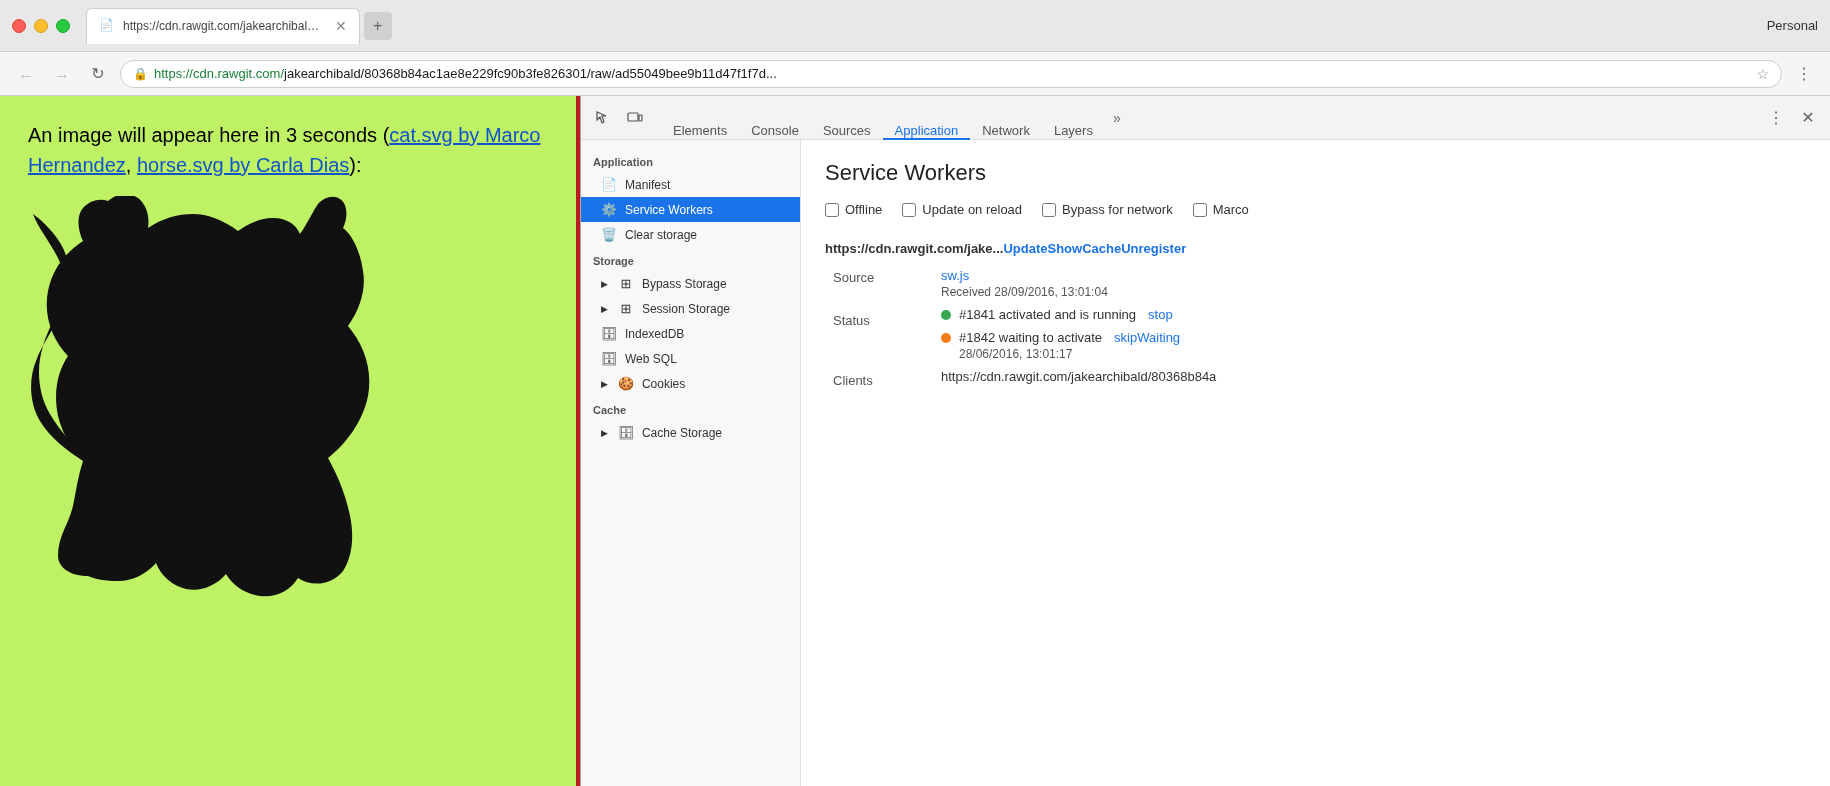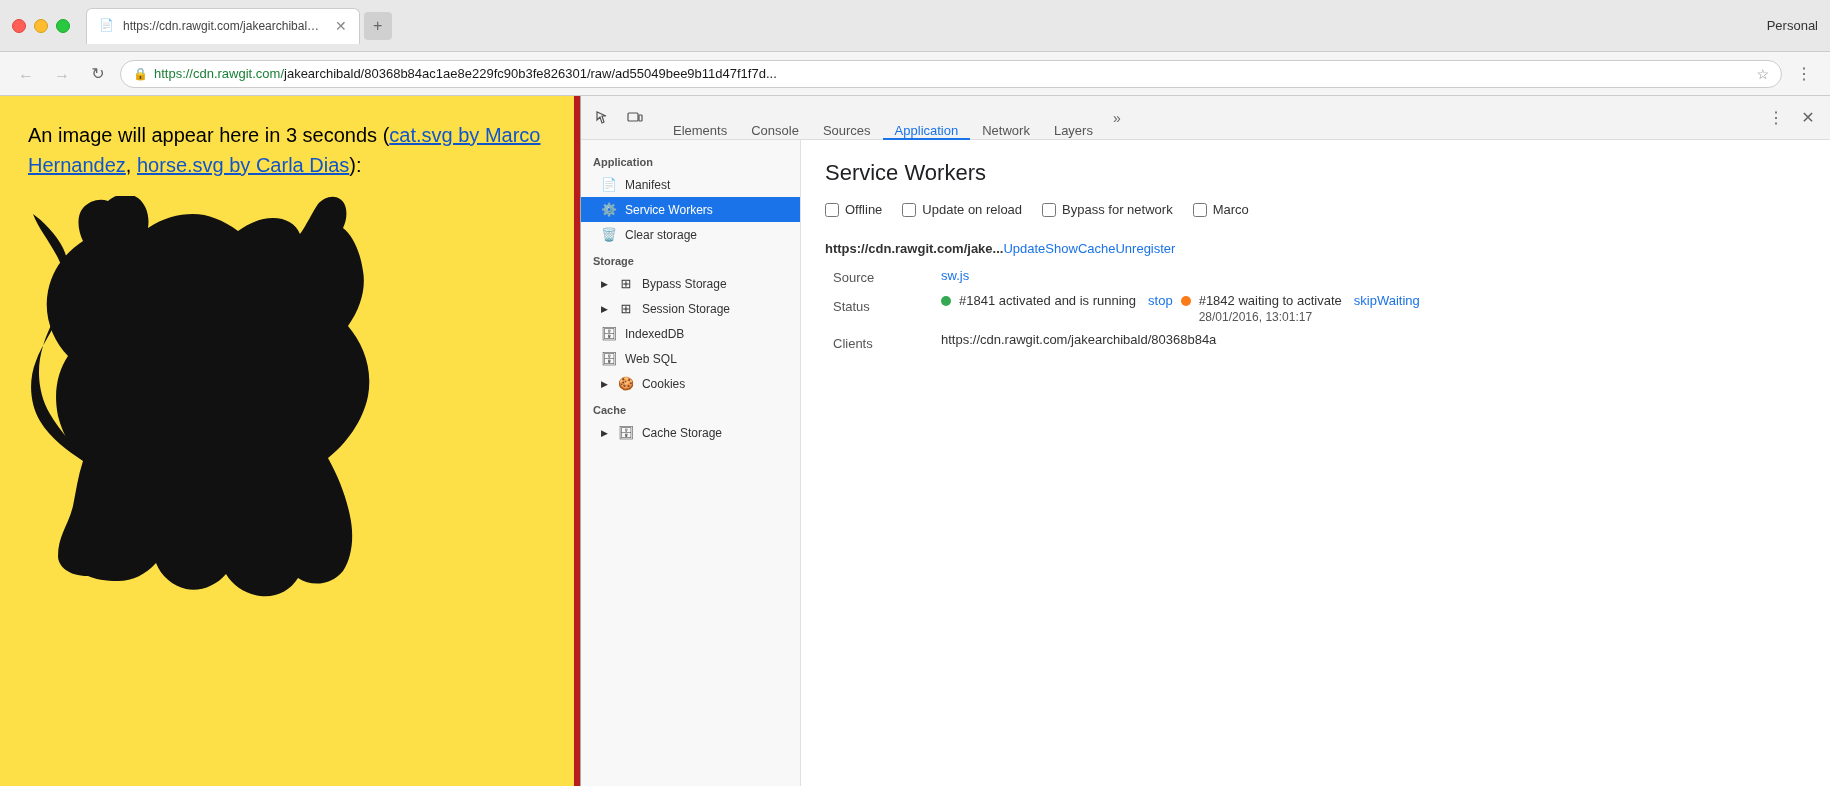--- a/index.html
+++ b/index.html
@@ -30,21 +30,21 @@
     .nav-btn.disabled { color: #bbb; cursor: default; }
     .url-bar { flex: 1; height: 28px; background: #fff; border: 1px solid #ccc; border-radius: 14px; display: flex; align-items: center; padding: 0 12px; gap: 6px; font-size: 13px; }
     .url-secure { color: #1a7f37; font-size: 12px; }
     .url-text { color: #1a1a1a; flex: 1; overflow: hidden; text-overflow: ellipsis; white-space: nowrap; font-size: 13px; }
     .url-star { color: #888; font-size: 14px; margin-left: auto; }
 
     
     .page-content { display: flex; flex: 1; overflow: hidden; }
 
     
-    .page-left { flex: 0 0 580px; background: #fde047; padding: 24px 28px; border-right: 6px solid #b91c1c; overflow-y: auto; }
+    .page-left { flex: 0 0 580px; background: #bef264; padding: 24px 28px; border-right: 4px solid #b91c1c; overflow-y: auto; }
     .page-text { font-size: 20px; color: #000; line-height: 1.5; }
     .page-text a { color: #1155cc; text-decoration: underline; }
     .cat-image { margin-top: 16px; }
     .cat-svg { width: 440px; height: auto; }
 
     
     .devtools { flex: 1; background: #fff; display: flex; flex-direction: column; border-left: 1px solid #aaa; }
 
     
     .devtools-toolbar { height: 44px; background: #f3f3f3; border-bottom: 1px solid #ddd; display: flex; align-items: center; padding: 0 8px; gap: 4px; }
@@ -73,28 +73,28 @@
     .main-title { font-size: 22px; font-weight: 400; color: #202124; margin-bottom: 16px; }
 
     
     .checkbox-row { display: flex; align-items: center; gap: 20px; margin-bottom: 24px; font-size: 13px; color: #333; }
     .checkbox-item { display: flex; align-items: center; gap: 6px; }
     .checkbox-item input[type="checkbox"] { width: 14px; height: 14px; }
 
     
     .worker-url { font-size: 13px; font-weight: 600; color: #333; margin-bottom: 12px; display: flex; align-items: center; }
     .worker-url-text { font-weight: 700; }
-    .worker-action-link { color: #1a73e8; text-decoration: none; font-size: 13px; font-weight: 400; cursor: pointer; }
+    .worker-action-link { color: #1a73e8; text-decoration: none; font-size: 13px; font-weight: 700; cursor: pointer; }
 
     .worker-detail { display: grid; grid-template-columns: 100px 1fr; gap: 8px; margin-left: 8px; font-size: 13px; }
     .detail-label { color: #555; font-weight: 400; text-align: left; padding-right: 8px; padding-top: 2px; }
     .detail-link { color: #1a73e8; text-decoration: none; cursor: pointer; }
     .detail-timestamp { color: #555; font-size: 12px; margin-top: 2px; }
 
-    .status-row { display: flex; align-items: flex-start; gap: 8px; flex-direction: row; }
+    .status-row { display: flex; align-items: flex-start; gap: 8px; flex-direction: column; }
     .status-entry { display: flex; align-items: center; gap: 8px; }
     .status-dot { width: 10px; height: 10px; border-radius: 50%; flex-shrink: 0; }
     .status-dot.green { background: #34a853; }
     .status-dot.orange { background: #fa7b17; }
     .status-text { color: #333; font-size: 13px; }
     .status-action { color: #1a73e8; text-decoration: none; margin-left: 4px; cursor: pointer; }
     .status-sub { color: #555; font-size: 12px; margin-left: 18px; margin-top: 2px; }
 
     .clients-value { color: #333; font-size: 13px; overflow: hidden; text-overflow: ellipsis; white-space: nowrap; max-width: 500px; }
   </style>
@@ -316,36 +316,37 @@
             <a class="worker-action-link">Show</a>
             <a class="worker-action-link">Cache</a>
             <a class="worker-action-link">Unregister</a>
           </div>
 
           <div class="worker-detail">
 
             <div class="detail-label">Source</div>
             <div>
               <a class="detail-link">sw.js</a>
+              <div class="detail-timestamp">Received 28/09/2016, 13:01:04</div>
             </div>
 
             <div class="detail-label" style="padding-top: 6px;">Status</div>
             <div class="status-row">
               <div class="status-entry">
                 <div class="status-dot green"></div>
                 <span class="status-text">#1841 activated and is running</span>
                 <a class="status-action">stop</a>
               </div>
               <div>
                 <div class="status-entry">
                   <div class="status-dot orange"></div>
                   <span class="status-text">#1842 waiting to activate</span>
                   <a class="status-action">skipWaiting</a>
                 </div>
-                <div class="status-sub">28/01/2016, 13:01:17</div>
+                <div class="status-sub">28/06/2016, 13:01:17</div>
               </div>
             </div>
 
             <div class="detail-label" style="padding-top: 4px;">Clients</div>
             <div class="clients-value">https://cdn.rawgit.com/jakearchibald/80368b84a</div>
           </div>
         </div>
       </div>
     </div>
   </div>

